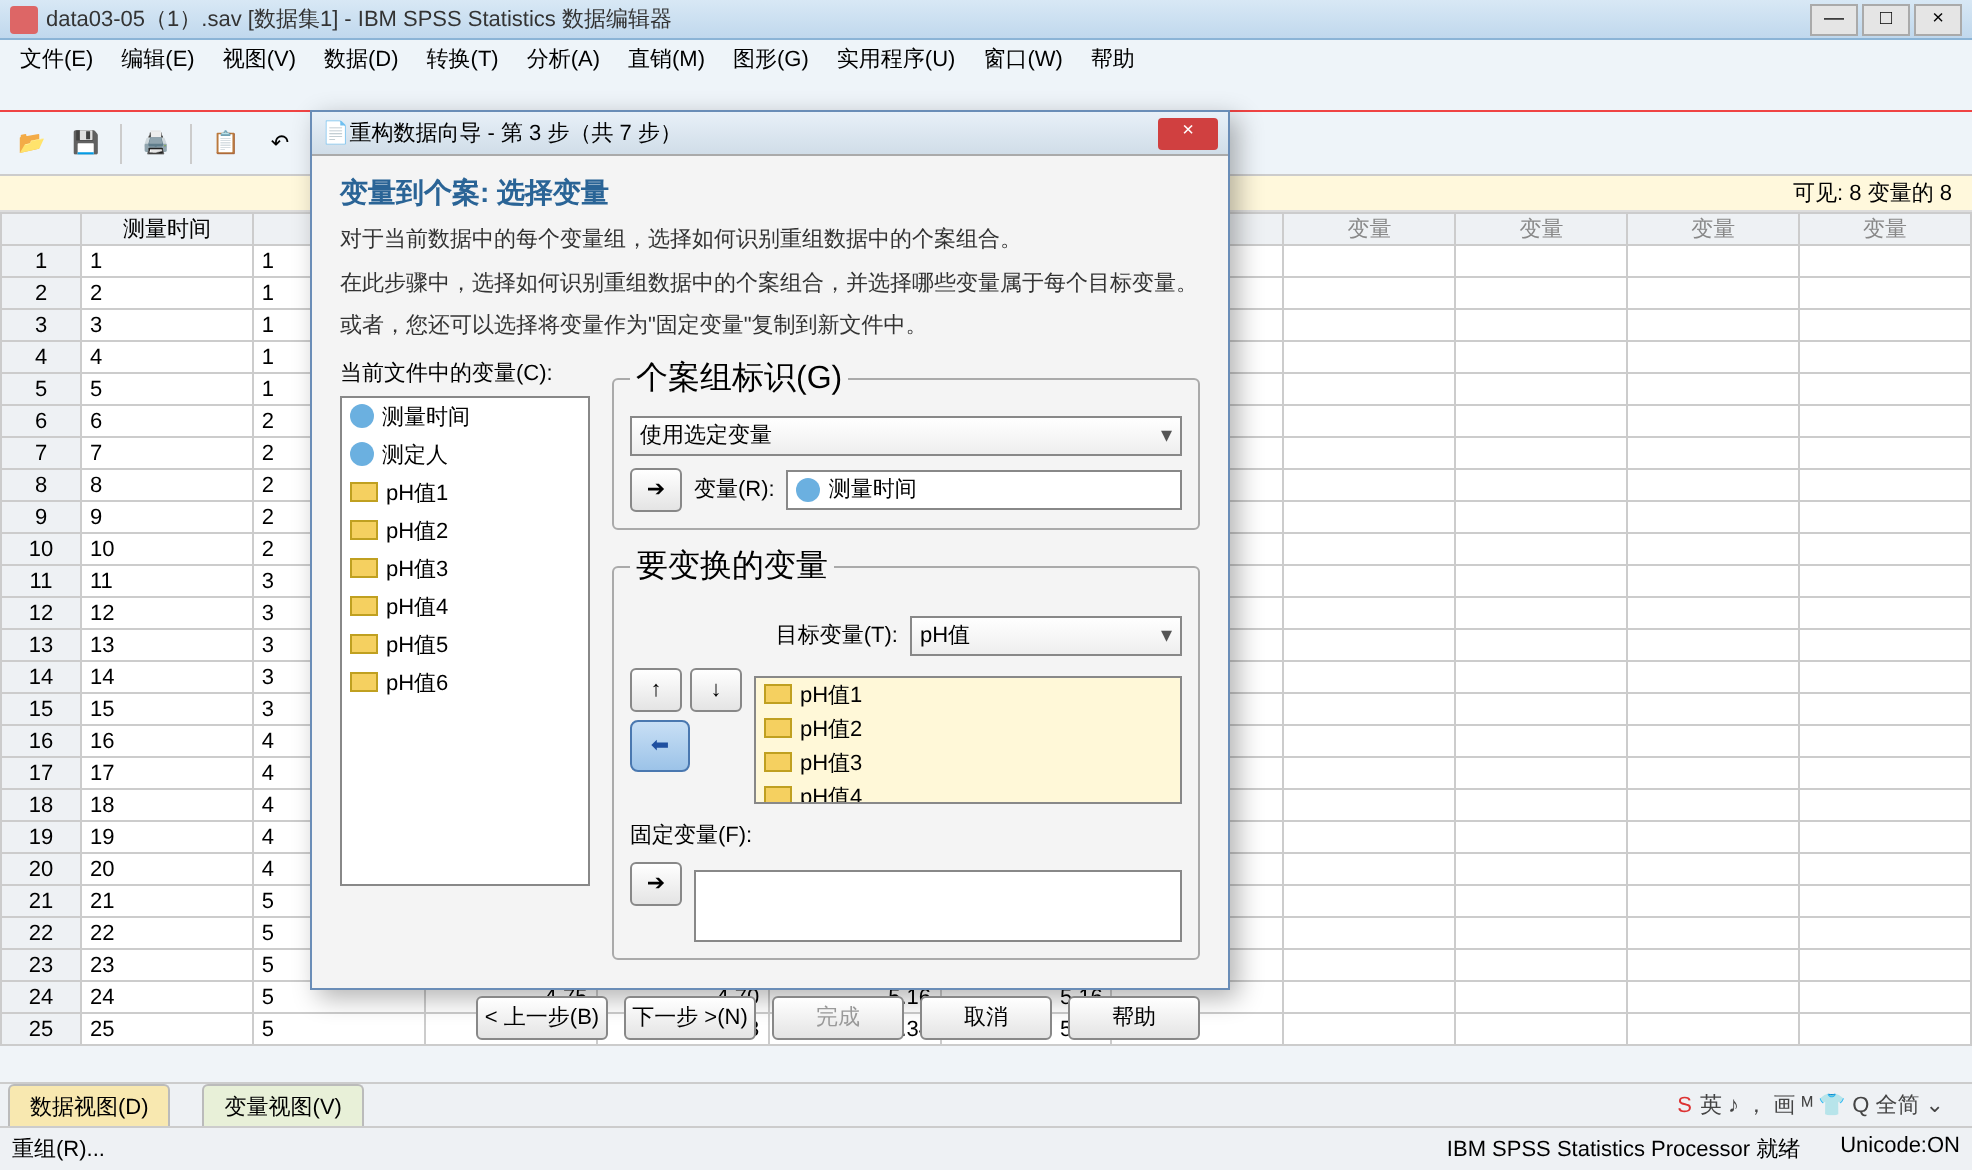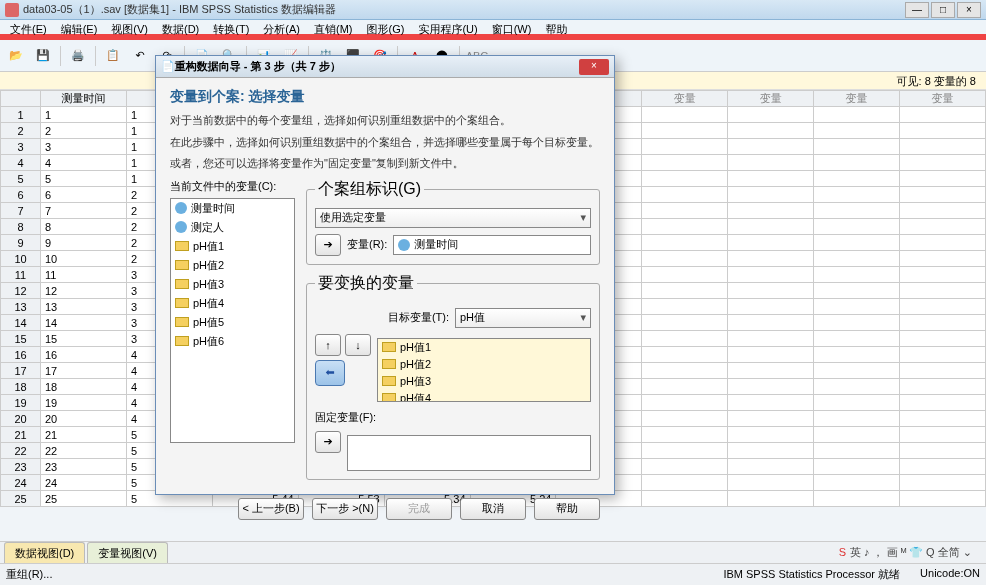--- a/index.html
+++ b/index.html
@@ -4,40 +4,40 @@
 <style>
 * { box-sizing: border-box; margin: 0; padding: 0; font-family: "Microsoft YaHei", Arial, sans-serif; }
 body { width: 986px; height: 585px; background: #f0f4f8; overflow: hidden; position: relative; font-size: 11px; }
 
 .title-bar { height: 20px; background: linear-gradient(#d8e8f5, #c0d8ed); display: flex; align-items: center; padding: 0 5px; border-bottom: 1px solid #8bb4d6; }
 .title-bar-icon { width: 14px; height: 14px; background: #d66; margin-right: 4px; border-radius: 2px; }
 .title-text { font-size: 11px; color: #333; }
 .title-btns { margin-left: auto; display: flex; gap: 2px; }
 .title-btn { width: 24px; height: 16px; background: #e5e5e5; border: 1px solid #aaa; font-size: 10px; text-align: center; line-height: 14px; }
 
-.menu-bar { height: 20px; background: #eef4f9; display: flex; align-items: flex-start; padding: 0 3px; border-bottom: 6px solid #ef4444; }
+.menu-bar { height: 36px; background: #eef4f9; display: flex; align-items: flex-start; padding: 0 3px; border-bottom: 1px solid #ef4444; }
 .menu-item { padding: 2px 7px; cursor: pointer; }
 
 .toolbar { height: 32px; background: #eef4f9; display: flex; align-items: center; padding: 0 4px; gap: 3px; border-bottom: 1px solid #ccc; }
 .tool-btn { width: 24px; height: 24px; display: flex; align-items: center; justify-content: center; border-radius: 3px; }
 .tool-sep { width: 1px; height: 20px; background: #ccc; margin: 0 2px; }
 
 .info-bar { height: 18px; background: #fff8dc; border-bottom: 1px solid #ddd; text-align: right; padding-right: 10px; line-height: 18px; font-size: 11px; }
 
 .grid-container { position: relative; background: #fff; }
 table.grid { border-collapse: collapse; width: 100%; table-layout: fixed; }
 table.grid th, table.grid td { border: 1px solid #ccc; height: 16px; font-size: 11px; padding: 0 4px; }
 table.grid th { background: #eef1f4; font-weight: normal; text-align: center; }
 table.grid .rowhdr { background: #eef1f4; text-align: center; width: 40px; }
 table.grid td { text-align: right; background: #fff; }
 table.grid .colhdr-empty { color: #888; }
 
 .dialog { position: absolute; top: 55px; left: 155px; width: 460px; height: 440px; background: #f4f4f4; border: 1px solid #6a8db7; box-shadow: 4px 4px 12px rgba(0,0,0,.3); }
 .dialog-title { height: 22px; background: linear-gradient(#e8f0f8,#d0dde8); display: flex; align-items: center; padding: 0 5px; border-bottom: 1px solid #aaa; }
-.dialog-title-text { font-size: 11px; flex: 1; font-weight: bold; }
+.dialog-title-text { font-size: 11px; flex: 1; }
 .dialog-close { width: 30px; height: 16px; background: #d04040; color: #fff; text-align: center; border-radius: 2px; font-size: 10px; line-height: 14px; }
 .dialog-body { padding: 10px 14px; }
 .dialog-h1 { font-size: 14px; color: #2a6496; margin-bottom: 6px; font-weight: 600; }
 .dialog-desc { font-size: 11px; color: #333; line-height: 1.6; margin-bottom: 4px; }
 .dialog-main { display: flex; gap: 11px; margin-top: 6px; }
 .var-list-box { width: 125px; }
 .var-list-box label { font-size: 11px; }
 .var-list { border: 1px solid #888; background: #fff; height: 245px; overflow: auto; margin-top: 4px; }
 .var-list-item { padding: 2px 4px; display: flex; align-items: center; gap: 4px; font-size: 11px; }
 .ruler-icon { width: 14px; height: 10px; background: #f5d060; border: 1px solid #c0a020; }
@@ -52,21 +52,21 @@
 .arrow-btn-lg { width: 30px; height: 26px; border: 1px solid #4a78b0; background: linear-gradient(#c8dff5,#9cc3e8); border-radius: 4px; display: flex; align-items: center; justify-content: center; }
 .slot { flex: 1; height: 20px; border: 1px solid #888; background: #fff; display: flex; align-items: center; padding: 0 4px; gap: 4px; font-size: 11px; }
 .target-list { border: 1px solid #888; background: #fff8d8; height: 64px; overflow-y: scroll; margin-top: 4px; }
 .target-list-item { padding: 1px 4px; display: flex; align-items: center; gap: 4px; font-size: 11px; }
 .fixed-box { border: 1px solid #888; background: #fff; height: 36px; margin-top: 4px; }
 .dialog-buttons { display: flex; justify-content: flex-end; gap: 8px; margin-top: 10px; }
 .dlg-btn { min-width: 66px; height: 22px; border: 1px solid #888; background: linear-gradient(#fff,#e4e4e4); border-radius: 3px; font-size: 11px; }
 .dlg-btn:disabled { color: #999; }
 
 .bottom-tabs { position: absolute; bottom: 22px; left: 0; right: 0; height: 22px; background: #eef1f4; display: flex; align-items: center; padding: 0 4px; border-top: 1px solid #ccc; }
-.tab { padding: 3px 10px; border: 1px solid #bbb; background: #f8e8b0; font-size: 11px; border-bottom: none; border-radius: 3px 3px 0 0; margin-right: 2px; }
+.tab { padding: 3px 10px; border: 1px solid #bbb; background: #f8e8b0; font-size: 11px; border-bottom: none; border-radius: 3px 3px 0 0; margin-right: 16px; }
 .tab.inactive { background: #e8f0d8; }
 .ime-bar { margin-left: auto; font-size: 11px; color: #444; padding-right: 8px; }
 .ime-bar span { margin: 0 2px; }
 
 .status-bar { position: absolute; bottom: 0; left: 0; right: 0; height: 22px; background: #eef1f4; border-top: 1px solid #ccc; display: flex; align-items: center; padding: 0 6px; font-size: 11px; }
 .status-right { margin-left: auto; display: flex; gap: 20px; }
 </style>
 </head>
 <body>
 

